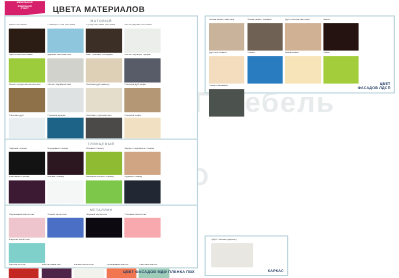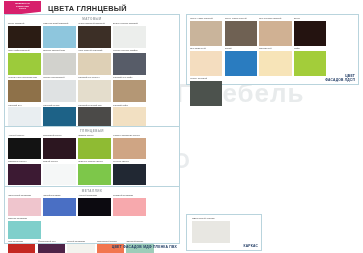--- a/index.html
+++ b/index.html
@@ -100,21 +100,21 @@
 <body>
 
 <div id="root">
 
   <div class="header">
     <div class="logo">
       <div class="logo-text">МЕБЕЛЬНАЯ
 КОМПАНИЯ
 СТАРТ</div>
     </div>
-    <div class="title">ЦВЕТА ГЛЯНЦЕВЫЙ</div>
+    <div class="title">ЦВЕТА МАТЕРИАЛОВ</div>
   </div>
 
   <div class="watermark">ТОРГ Мебель</div>
   <div class="watermark2">КОН СТО</div>
 
   <div class="panel" id="panel-matte">
     <div class="section-head">МАТОВЫЙ</div>
     <div class="grid">
         <div class="cell">
           <div class="cell-label">Венге матовый</div>

